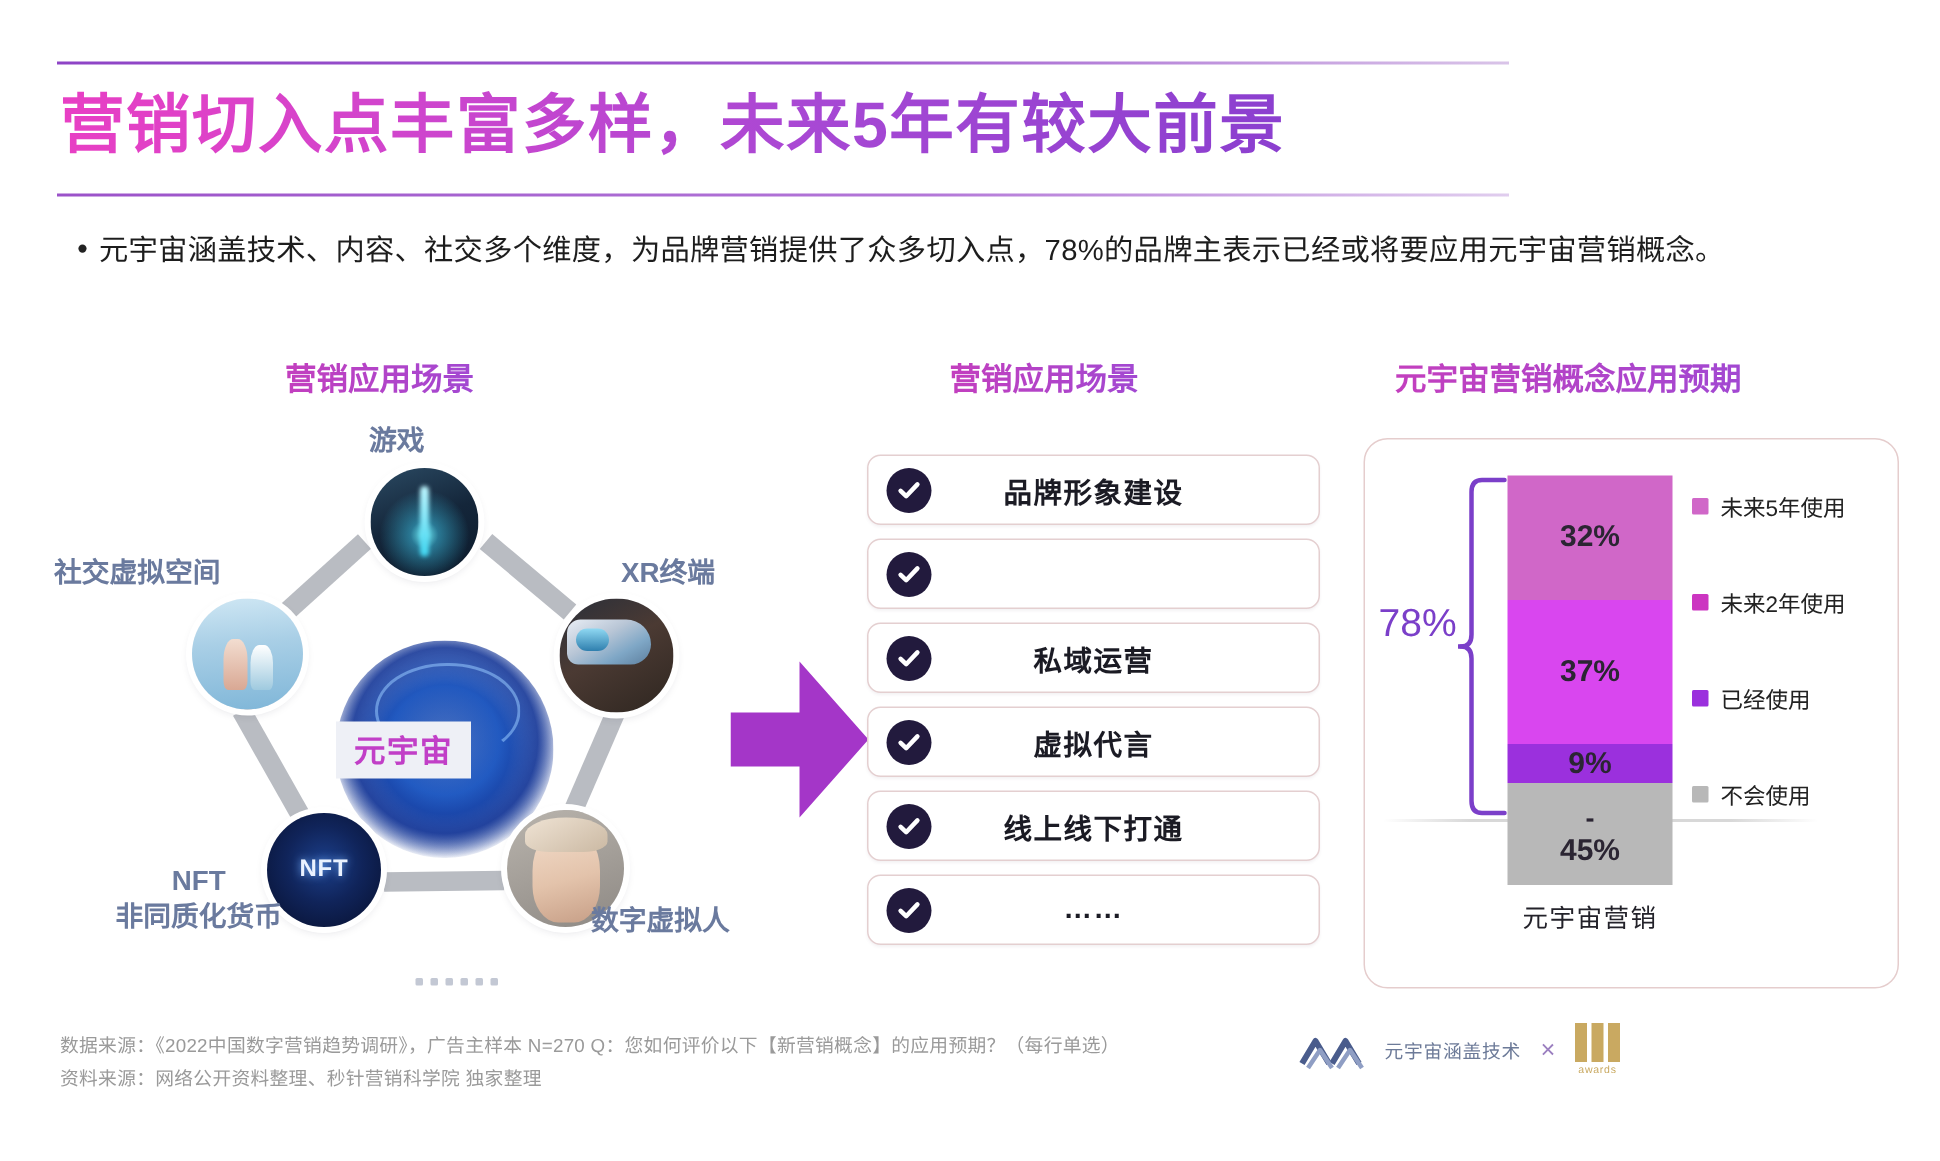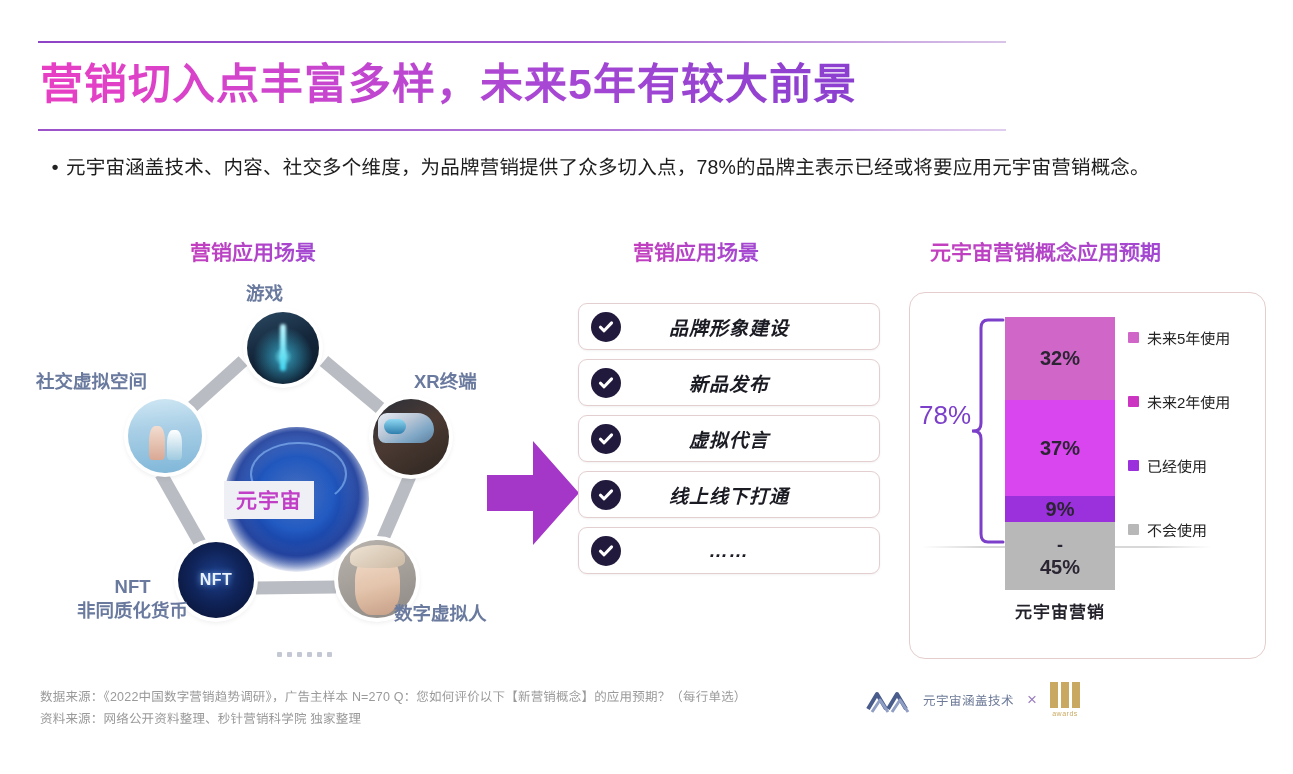--- a/index.html
+++ b/index.html
@@ -136,21 +136,20 @@
 
   
   .arrow{position:absolute;left:487px;top:437px;}
 
   
   .checklist{position:absolute;left:578px;top:303px;width:302px;}
   .check-card{
     height:45px;margin-bottom:9px;border:1px solid #e4cfd0;border-radius:9px;
     background:#ffffff;display:flex;align-items:center;
     box-shadow:0 1px 2px rgba(120,90,110,.08);
-    font-style:italic;
   }
   .check-icon{
     flex:0 0 auto;margin-left:12px;width:30px;height:30px;border-radius:50%;
     background:#221a3d;display:flex;align-items:center;justify-content:center;
   }
   .check-icon svg{display:block;}
   .check-text{
     flex:1 1 auto;text-align:center;padding-right:42px;
     font-size:19px;font-weight:700;color:#1b1b24;letter-spacing:1px;
   }
@@ -168,21 +167,21 @@
   .seg-5y{height:83px;background:#d067c8;}
   .seg-2y{height:96px;background:#d946ef;}
   .seg-now{height:26px;background:#9b30dd;}
   .seg-no{height:68px;background:#b8b8b8;flex-direction:column;line-height:20px;gap:2px;}
   .seg-no .dash{font-size:18px;font-weight:700;color:#2b2533;}
 
   .baseline{position:absolute;left:12px;top:253px;width:290px;height:2px;
     background:linear-gradient(90deg,rgba(200,200,200,0) 0%,#d8d8d8 20%,#d8d8d8 80%,rgba(200,200,200,0) 100%);}
 
   .bar-caption{position:absolute;left:95px;top:305px;width:110px;text-align:center;
-    font-size:17px;font-weight:700;color:#23222a;letter-spacing:1px;}
+    font-size:17px;font-weight:400;color:#23222a;letter-spacing:1px;}
 
   .pct78{position:absolute;left:9px;top:107px;font-size:26px;font-weight:400;color:#7b3fc9;}
   .brace{position:absolute;left:62px;top:24px;}
 
   .legend{position:absolute;left:218px;top:30px;width:132px;}
   .legend-item{display:flex;align-items:center;height:28px;margin-bottom:36px;}
   .legend-item:last-child{margin-bottom:0;}
   .legend-sw{width:11px;height:11px;flex:0 0 auto;margin-right:8px;border-radius:1px;}
   .legend-label{font-size:15px;color:#222;white-space:nowrap;font-weight:400;}
 
@@ -286,23 +285,30 @@
       </span>
       <span class="check-text">品牌形象建设</span>
     </div>
 
     <div class="check-card">
       <span class="check-icon">
         <svg width="18" height="18" viewBox="0 0 18 18">
             <path d="M3.4 9.2 L7.1 12.8 L14.6 4.9" stroke="#ffffff" stroke-width="3" fill="none" stroke-linecap="round" stroke-linejoin="round"></path>
           </svg>
       </span>
-      <span class="check-text">新品发布</span>
-    </div>
-
+    </div>
+
+    <div class="check-card">
+      <span class="check-icon">
+        <svg width="18" height="18" viewBox="0 0 18 18">
+            <path d="M3.4 9.2 L7.1 12.8 L14.6 4.9" stroke="#ffffff" stroke-width="3" fill="none" stroke-linecap="round" stroke-linejoin="round"></path>
+          </svg>
+      </span>
+      <span class="check-text">私域运营</span>
+    </div>
 
     <div class="check-card">
       <span class="check-icon">
         <svg width="18" height="18" viewBox="0 0 18 18">
             <path d="M3.4 9.2 L7.1 12.8 L14.6 4.9" stroke="#ffffff" stroke-width="3" fill="none" stroke-linecap="round" stroke-linejoin="round"></path>
           </svg>
       </span>
       <span class="check-text">虚拟代言</span>
     </div>
 

